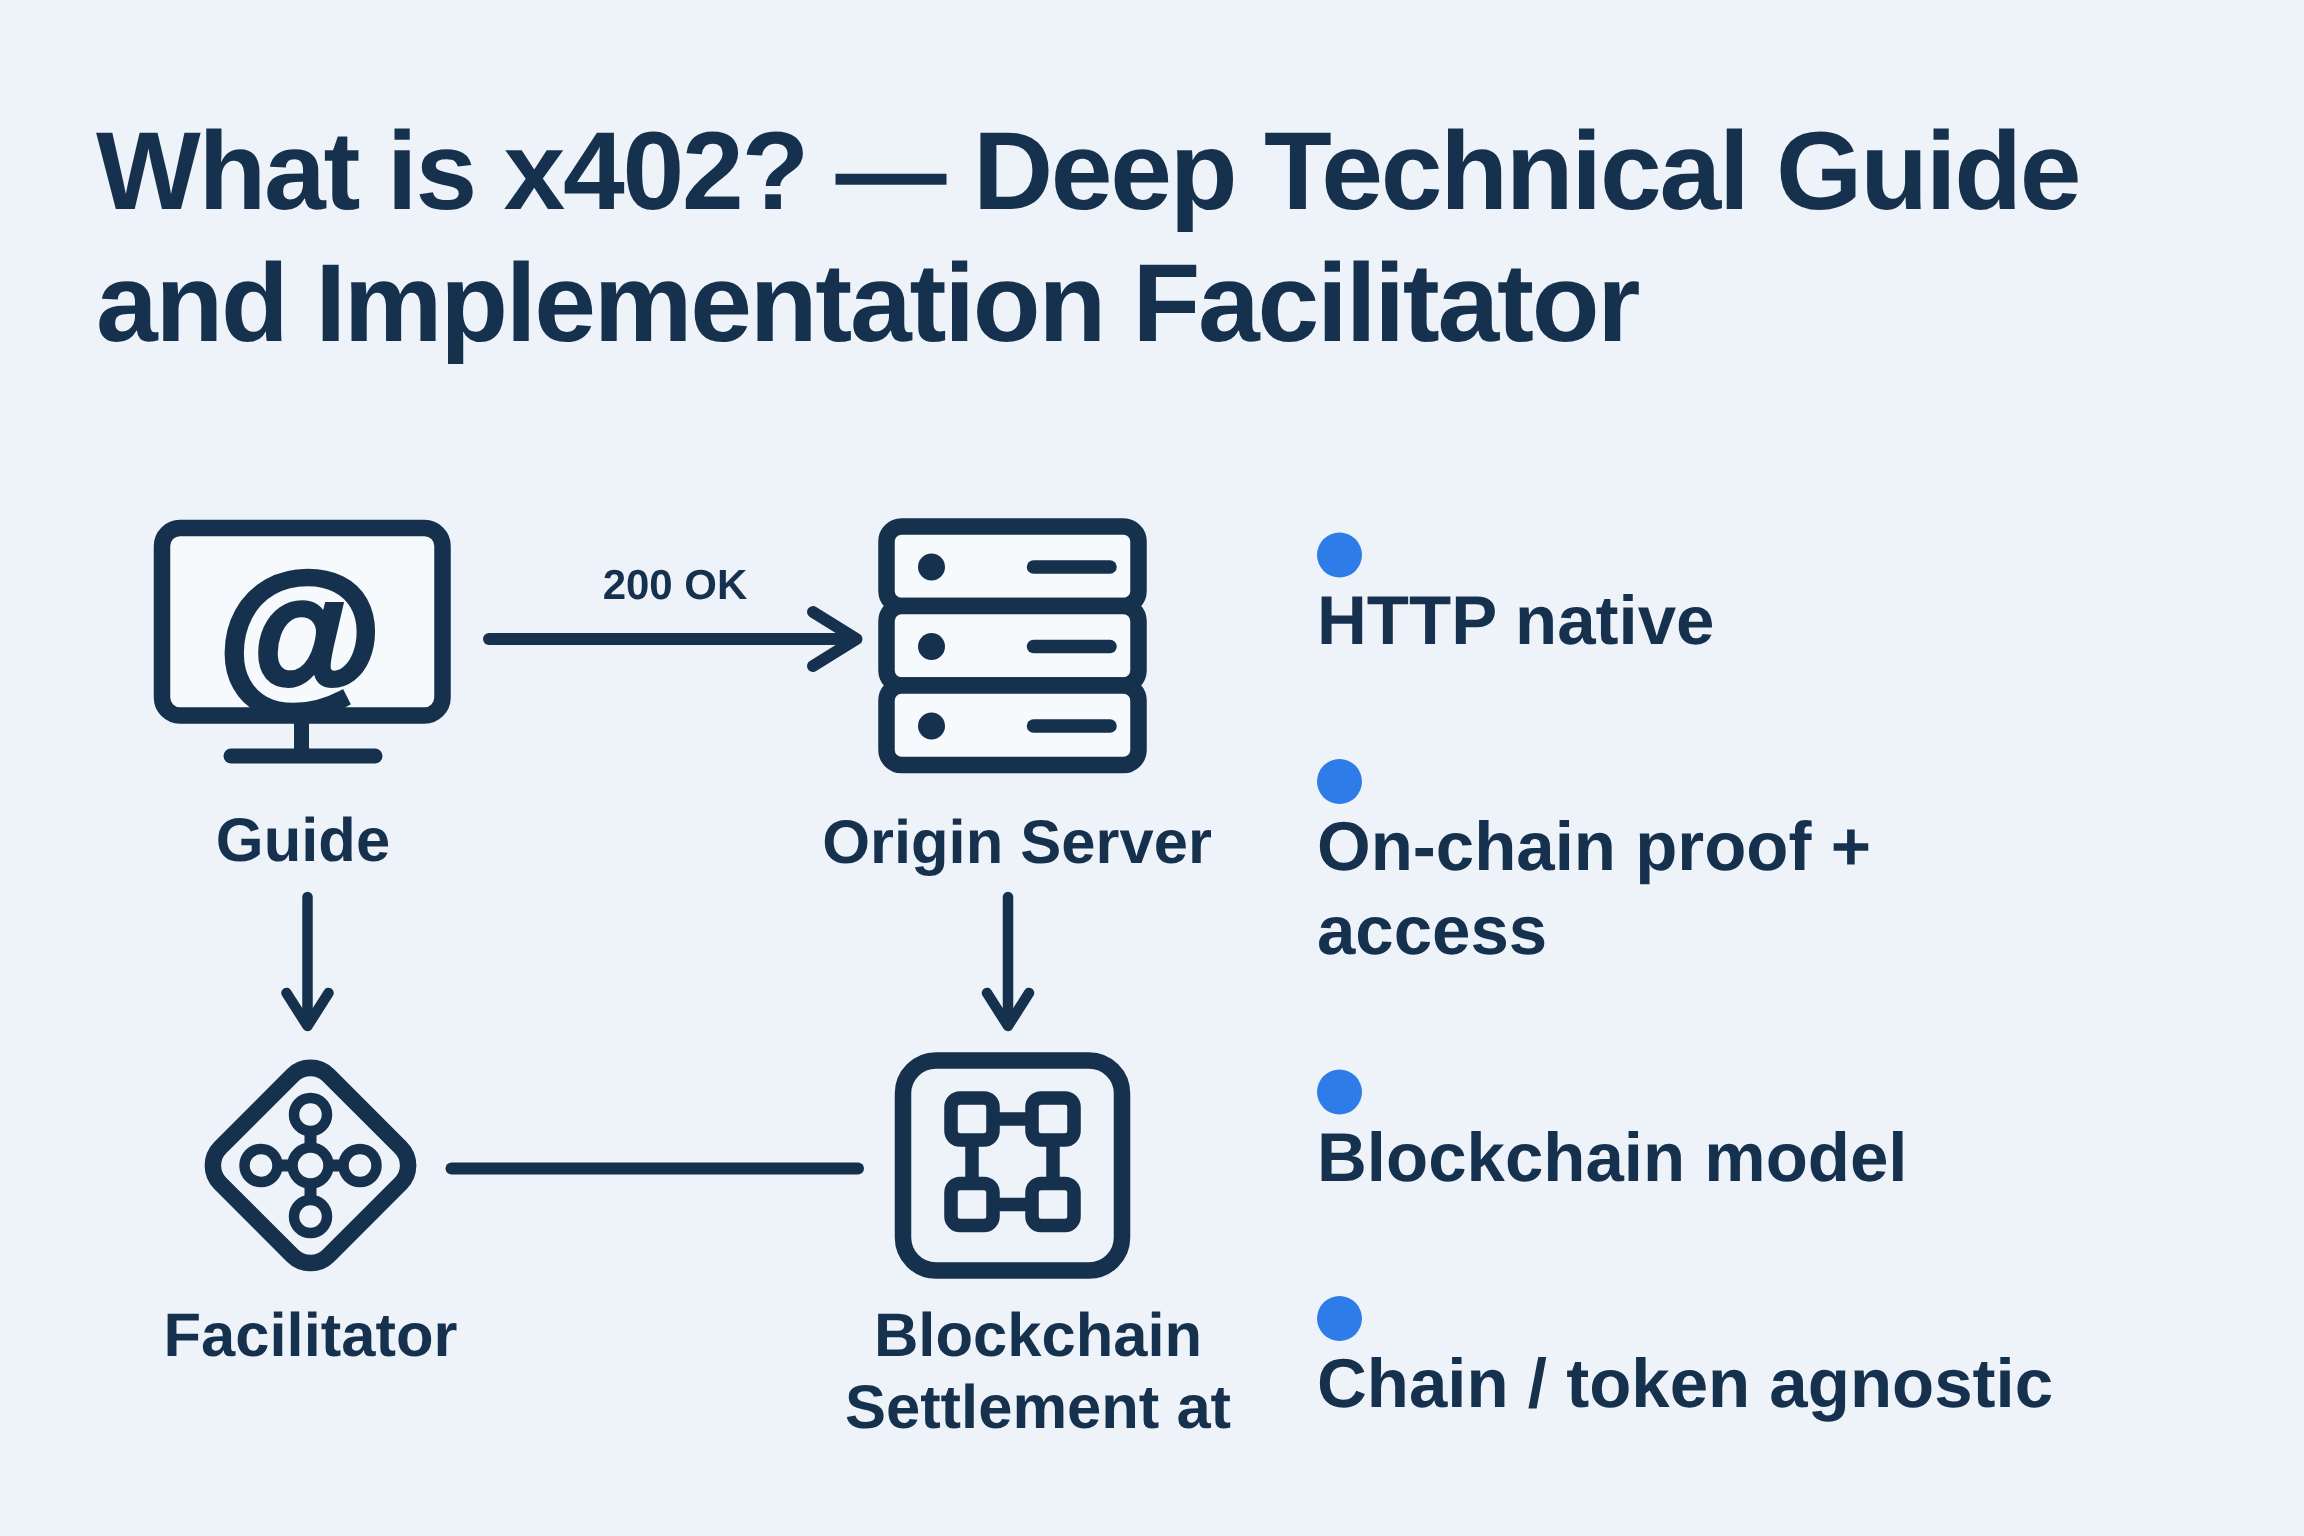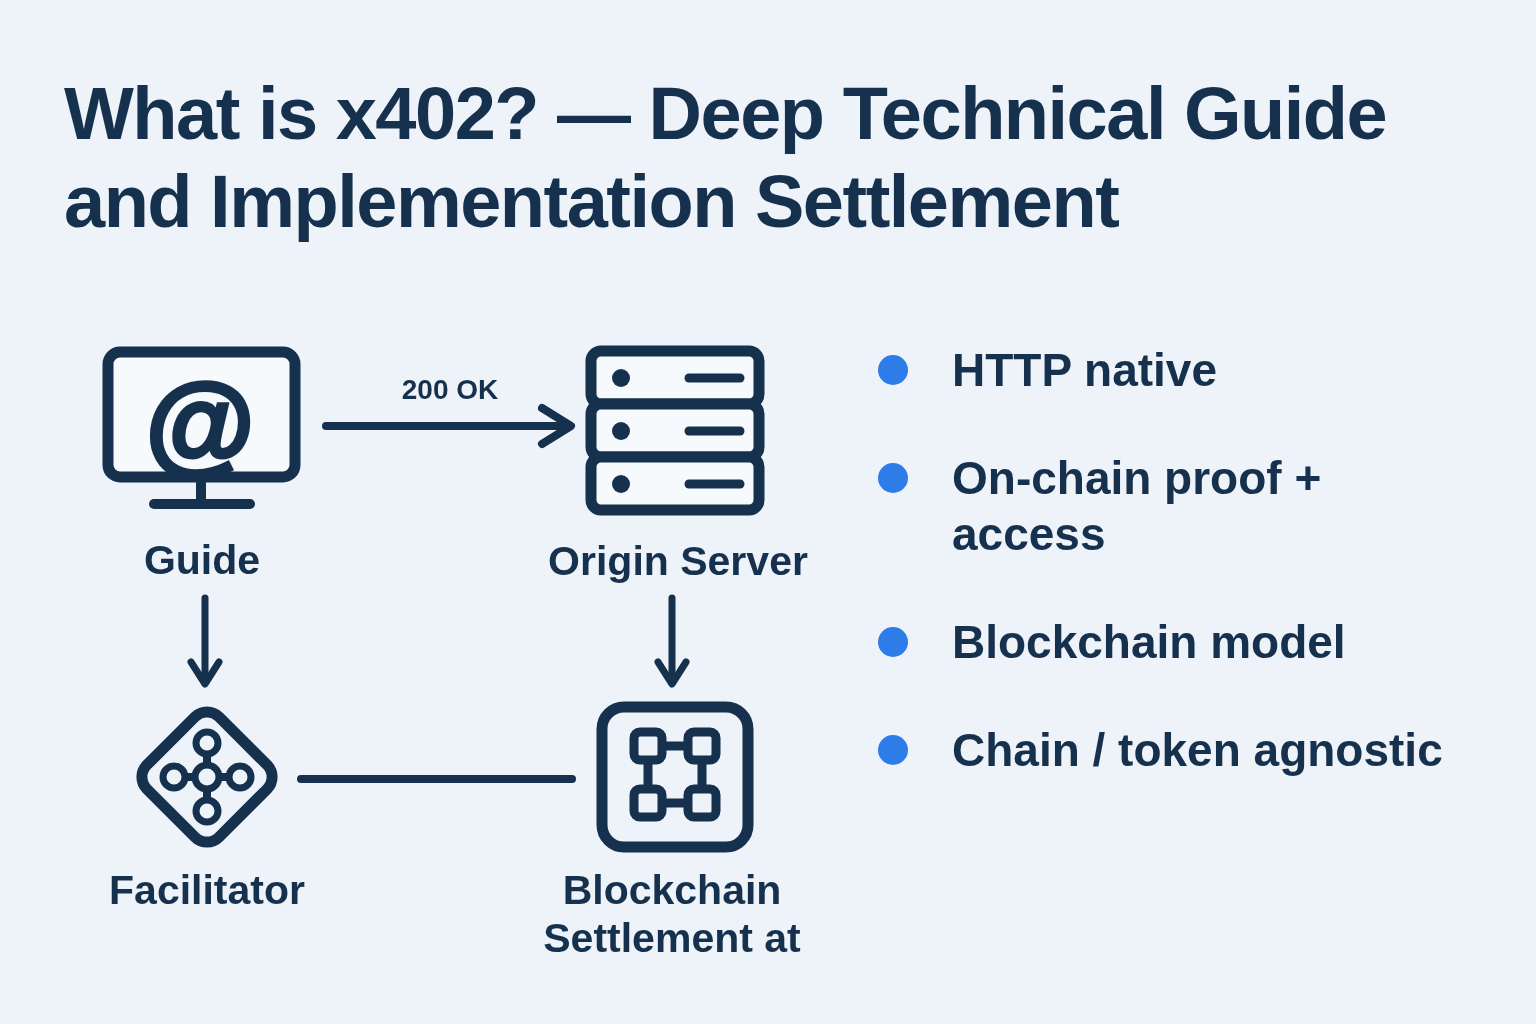--- a/index.html
+++ b/index.html
@@ -55,20 +55,21 @@
     display: flex;
     flex-direction: column;
     gap: 52px;
     list-style: none;
     margin: 0;
     padding: 0;
   }
   .bullet-item {
     display: flex;
     align-items: flex-start;
+    flex-direction: column;
   }
   .bullet-dot {
     width: 30px;
     height: 30px;
     border-radius: 50%;
     background: #2e7ce8;
     flex-shrink: 0;
     margin-top: 13px;
     margin-right: 44px;
   }
@@ -89,21 +90,21 @@
   .panel { fill: #f7fafc; }
   .hole { fill: #eef3f9; }
 </style>
 </head>
 <body>
 
 <div class="canvas">
 
   <div class="title">
     <div>What is x402? — Deep Technical Guide</div>
-    <div>and Implementation Settlement</div>
+    <div>and Implementation Facilitator</div>
   </div>
 
   <svg class="diagram-svg" viewBox="0 0 1536 1024" xmlns="http://www.w3.org/2000/svg">
 
     <g>
       <rect class="stroke panel" x="108" y="352" width="187" height="125" rx="12" stroke-width="11"></rect>
       <line class="stroke" x1="201" y1="477" x2="201" y2="500" stroke-width="10"></line>
       <line class="stroke" x1="154" y1="504" x2="250" y2="504" stroke-width="10"></line>
       <text x="200" y="422" text-anchor="middle" dominant-baseline="central" font-family="Liberation Sans, sans-serif" font-size="112" font-weight="700" fill="#16314d" stroke="#16314d" stroke-width="4">@</text>
     </g>
@@ -159,21 +160,21 @@
       <rect class="stroke hole" x="634" y="732" width="28" height="28" rx="6" stroke-width="9"></rect>
       <rect class="stroke hole" x="688" y="732" width="28" height="28" rx="6" stroke-width="9"></rect>
       <rect class="stroke hole" x="634" y="789" width="28" height="28" rx="6" stroke-width="9"></rect>
       <rect class="stroke hole" x="688" y="789" width="28" height="28" rx="6" stroke-width="9"></rect>
     </g>
   </svg>
 
   <div class="node-label" style="left:202px; top:536px;">Guide</div>
   <div class="node-label" style="left:678px; top:537px;text-align:right;">Origin Server</div>
   <div class="node-label" style="left:207px; top:866px;">Facilitator</div>
-  <div class="node-label" style="left:672px; top:866px;">Blockchain
+  <div class="node-label" style="left:692px; top:866px;">Blockchain
 Settlement at</div>
 
   <div class="edge-label" style="left:450px; top:374px;">200 OK</div>
 
   <ul class="bullet-list">
     <li class="bullet-item">
       <span class="bullet-dot"></span>
       <span class="bullet-text">HTTP native</span>
     </li>
     <li class="bullet-item">

